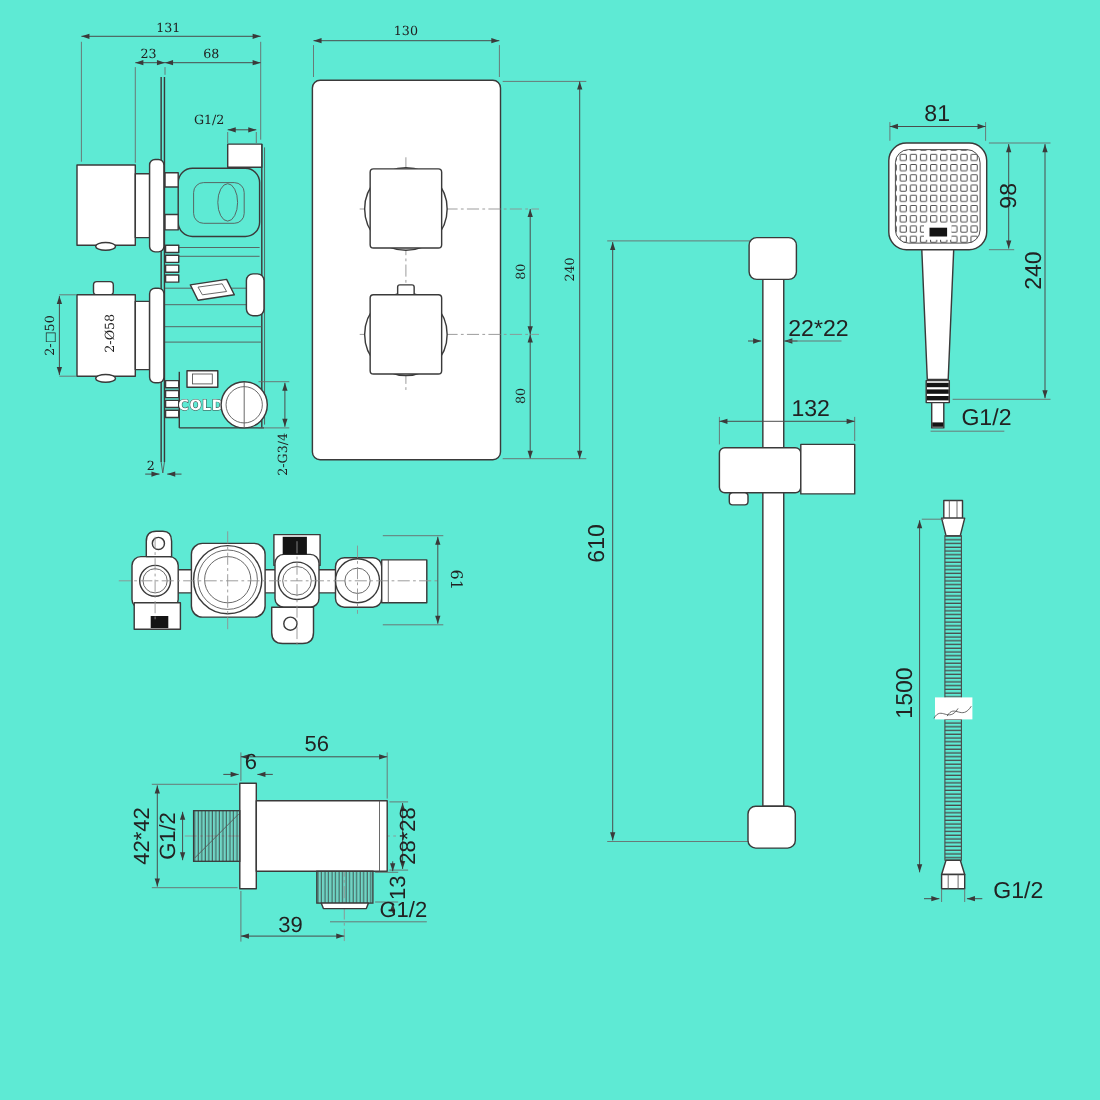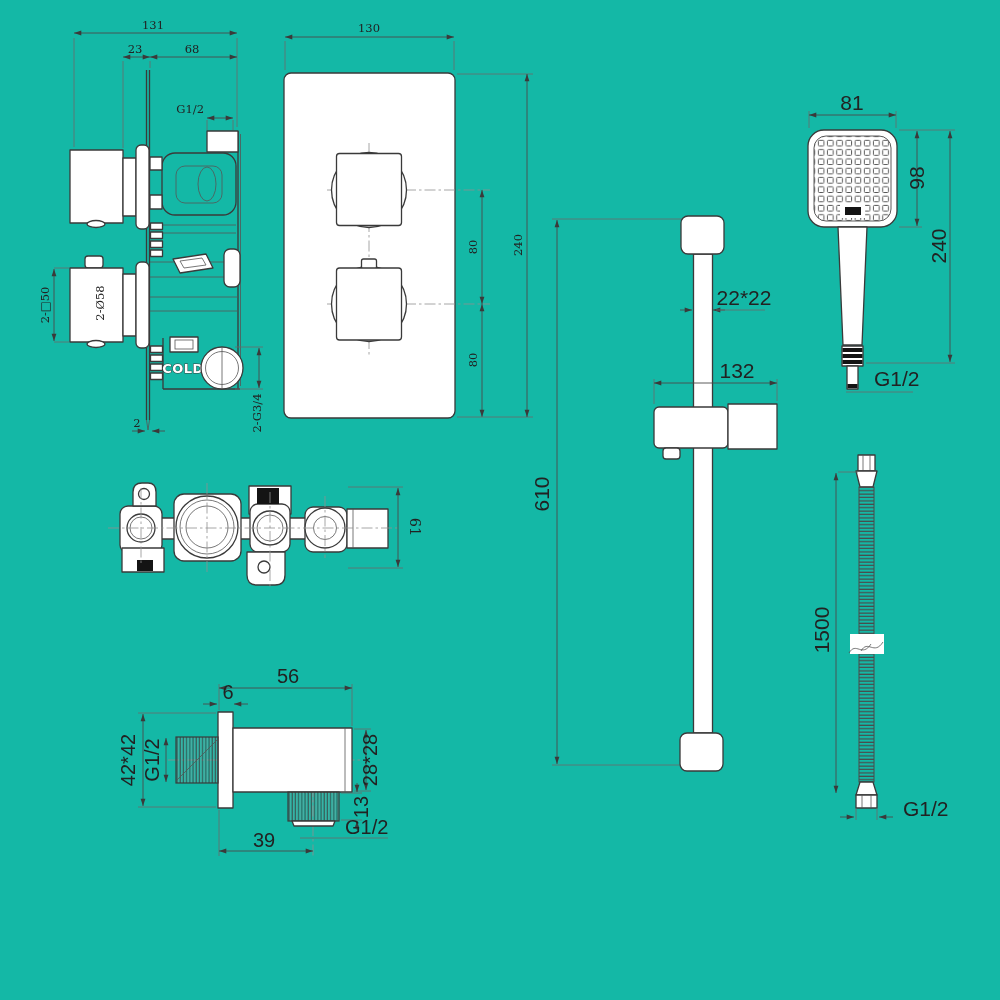--- a/index.html
+++ b/index.html
@@ -1,16 +1,16 @@
 <!DOCTYPE html>
 <html><head>
 <meta charset="utf-8">
 <style>
   html,body{margin:0;padding:0;background:#fff;}
-  .stage{width:1000px;height:1000px;background:#14b8a6;position:relative;overflow:hidden;}
+  .stage{width:1000px;height:1000px;background:#5eead4;position:relative;overflow:hidden;}
   svg{display:block;}
   .ol{fill:#ffffff;stroke:#3a3a3a;stroke-width:1.3;stroke-linejoin:round;}
   .ol2{fill:none;stroke:#3a3a3a;stroke-width:1.3;stroke-linejoin:round;}
   .thin{fill:none;stroke:#555;stroke-width:.8;}
   .dim{fill:none;stroke:#4a4a4a;stroke-width:.9;}
   .ext{fill:none;stroke:#6a6a6a;stroke-width:.8;}
   .cl{fill:none;stroke:#8f8f8f;stroke-width:.8;stroke-dasharray:11 3 2.5 3;}
   .blk{fill:#141414;stroke:none;}
   text{fill:#222;}
   .d{font-family:"DejaVu Serif",serif;font-size:11.5px;}

